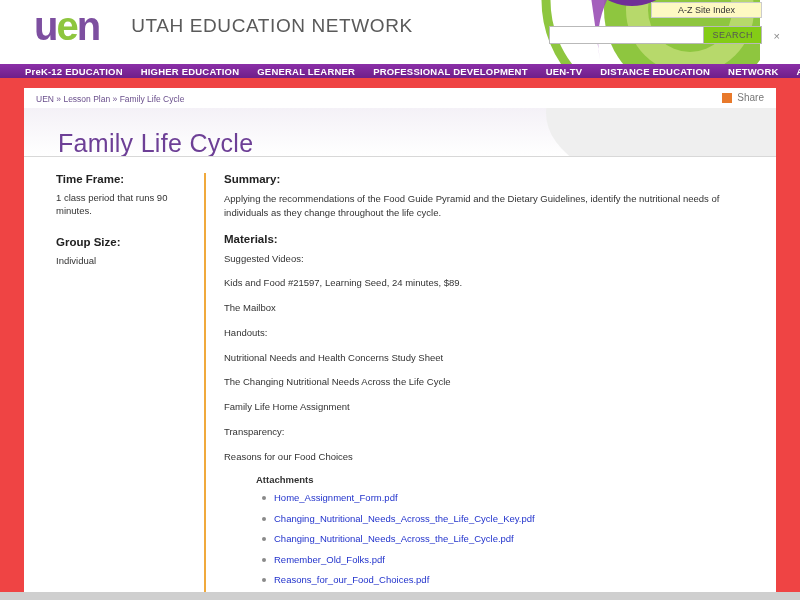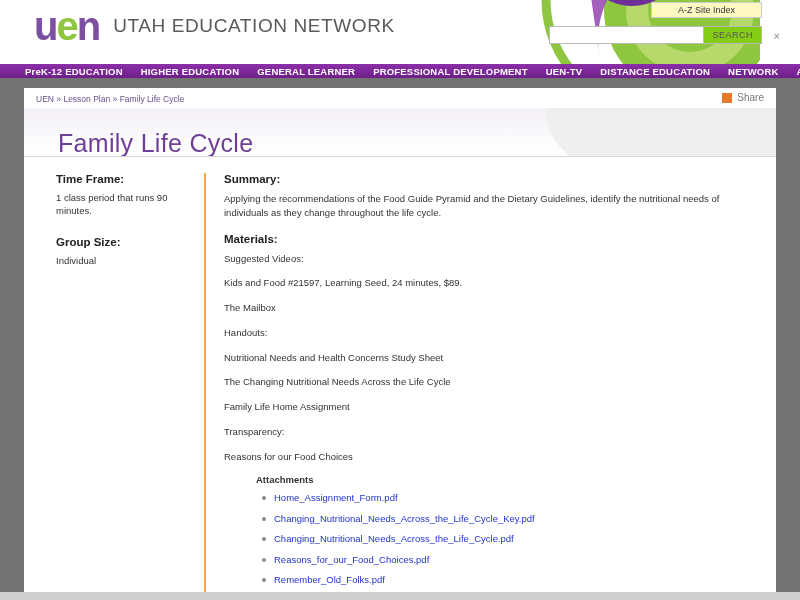--- a/index.html
+++ b/index.html
@@ -34,21 +34,21 @@
   .logo-mark {
     font-size: 40px;
     font-weight: bold;
     letter-spacing: -2px;
     line-height: 1;
   }
   .logo-u { color: #7d4fa0; }
   .logo-e { color: #8ec63f; }
   .logo-n { color: #7d4fa0; }
   .logo-text {
-    margin-left: 14px;
+    margin-left: 32px;
     color: #5a5a5a;
     font-size: 19px;
     letter-spacing: 0.6px;
     font-weight: normal;
     text-align: right;
   }
   .az-link {
     position: absolute;
     right: 38px; top: 2px;
     background: #fef9c3;
@@ -110,21 +110,21 @@
     padding: 0 9px;
     text-decoration: none;
     white-space: nowrap;
     cursor: pointer;
   }
 
   
   .page {
     width: 800px;
     height: 514px;
-    background: #737373;
+    background: #ef4444;
     padding: 10px 24px 0 24px;
   }
   .content-card {
     background: #ffffff;
     width: 752px;
     height: 504px;
     position: relative;
     overflow: hidden;
   }
   .breadcrumb-bar {
@@ -337,22 +337,22 @@
         <div class="para tight">Family Life Home Assignment</div>
         <div class="para tight">Transparency:</div>
         <div class="para tight">Reasons for our Food Choices</div>
 
         <div class="attachments-wrap">
           <div class="attachments-title">Attachments</div>
           <ul class="attach-list">
             <li><a href="#">Home_Assignment_Form.pdf</a></li>
             <li><a href="#">Changing_Nutritional_Needs_Across_the_Life_Cycle_Key.pdf</a></li>
             <li><a href="#">Changing_Nutritional_Needs_Across_the_Life_Cycle.pdf</a></li>
+            <li><a href="#">Remember_Old_Folks.pdf</a></li>
             <li><a href="#">Reasons_for_our_Food_Choices.pdf</a></li>
-            <li><a href="#">Remember_Old_Folks.pdf</a></li>
 
           </ul>
         </div>
       </div>
 
     </div>
   </div>
 </div>
 
 </body></html>

